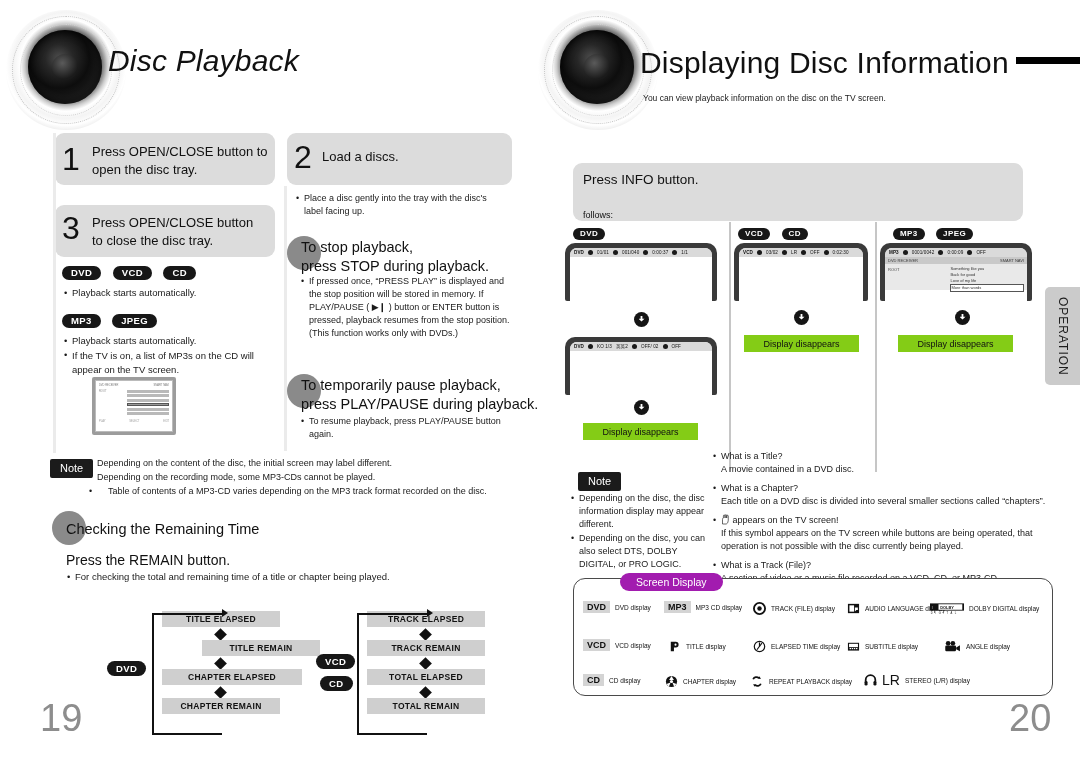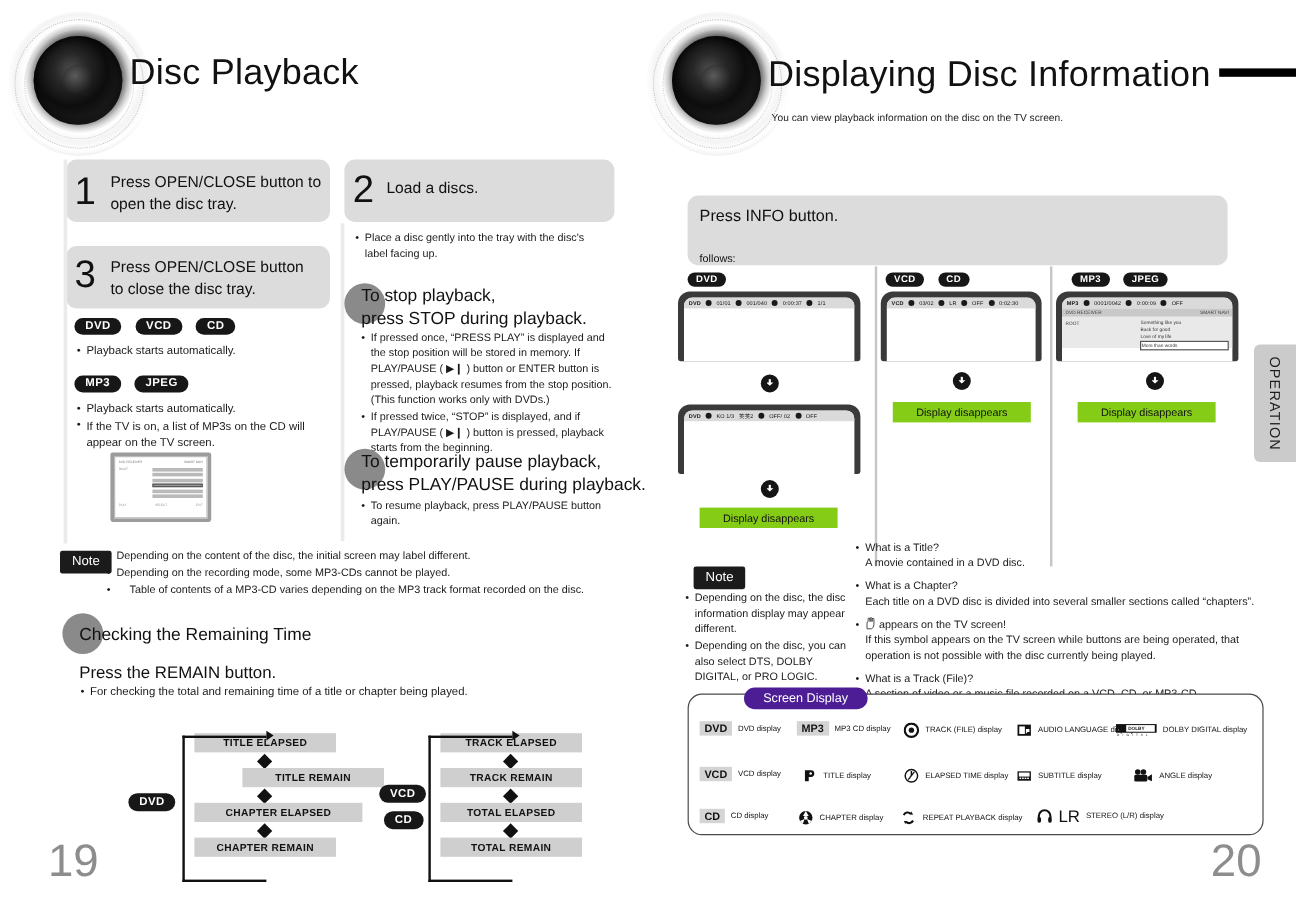--- a/index.html
+++ b/index.html
@@ -93,21 +93,21 @@
   .flowbox { position:absolute; background:#cfcfcf; font-size:8.5px; font-weight:bold;
     letter-spacing:.3px; color:#111; display:flex; align-items:center; justify-content:center; }
   .fdiamond { position:absolute; width:9px; height:9px; background:#111;
     transform: rotate(45deg); }
   .flowloop { position:absolute; border:2.5px solid #111; border-right:none; }
   .flowloop::after { content:""; position:absolute; right:-6px; top:-6.5px;
     border-left:6px solid #111; border-top:4.5px solid transparent; border-bottom:4.5px solid transparent; }
 
   
   .legend { position:absolute; border:1.5px solid #4a4a4a; border-radius:12px; background:#fff; }
-  .legend-title { position:absolute; background:#4c1d95; color:#fff; border-radius:12px;
+  .legend-title { position:absolute; background:#a21caf; color:#fff; border-radius:12px;
     font-size:10.5px; padding:3px 16px; }
   .lg-item { position:absolute; display:flex; align-items:center; gap:5px; font-size:6.5px; color:#111; white-space:nowrap; }
   .lg-chip { background:#d4d4d4; color:#111; font-weight:bold; font-size:9px; padding:1px 4px; }
   .lg-ic { width:14px; height:14px; display:inline-flex; align-items:center; justify-content:center; }
 
   
   .side-tab { position:absolute; background:#cbcbcb; border-radius:5px 0 0 5px;
     writing-mode: vertical-rl; text-orientation: mixed; font-size:12px; letter-spacing:1px;
     color:#1d1d1d; display:flex; align-items:center; justify-content:center; }
 
@@ -121,21 +121,21 @@
   .hand-ic { display:inline-block; width:9px; height:11px; vertical-align:-2px; }
 </style>
 </head>
 <body>
 
 <div class="page">
 
   <div class="disc-logo" style="left:6px; top:10px;">
     <div class="disc-core"></div>
   </div>
-  <div class="h-title" style="left:108px; top:44px;">Disc Playback</div>
+  <div class="h-title" style="left:108px; top:44px;font-style:italic;">Disc Playback</div>
 
   <div class="gray-box" style="left:55px; top:133px; width:220px; height:52px;"></div>
   <div class="step-num" style="left:62px; top:143px;">1</div>
   <div class="step-txt" style="left:92px; top:143px; width:180px;"><span style="white-space:pre-line;">Press OPEN/CLOSE button to
 open the disc tray.</span></div>
 
   <div class="gray-box" style="left:287px; top:133px; width:225px; height:52px;"></div>
   <div class="step-num" style="left:294px; top:141px;">2</div>
   <div class="step-txt" style="left:322px; top:148px;">Load a discs.</div>
 
@@ -196,21 +196,20 @@
 
   <div class="circ-head" style="left:287px; top:236px;">
     <div class="bubble"></div>
     <div class="ct">
       <span>To stop playback,</span><br>
       <span>press STOP during playback.</span>
     </div>
   </div>
   <div class="blist" style="left:300px; top:275px; width:215px;">
     <div class="bi">If pressed once, “PRESS PLAY” is displayed and the stop position will be stored in memory. If PLAY/PAUSE ( ▶❙ ) button or ENTER button is pressed, playback resumes from the stop position. (This function works only with DVDs.)</div>
-    <div class="bi">If pressed twice, “STOP” is displayed, and if PLAY/PAUSE ( ▶❙ ) button is pressed, playback starts from the beginning.</div>
   </div>
 
   <div class="circ-head" style="left:287px; top:374px;">
     <div class="bubble"></div>
     <div class="ct">
       <span>To temporarily pause playback,</span><br>
       <span>press PLAY/PAUSE  during playback.</span>
     </div>
   </div>
   <div class="blist" style="left:300px; top:415px; width:215px;">

